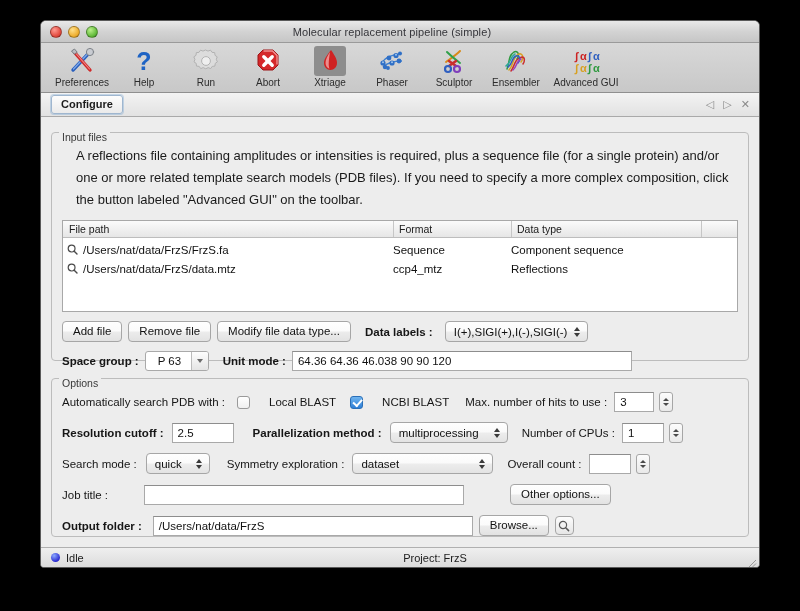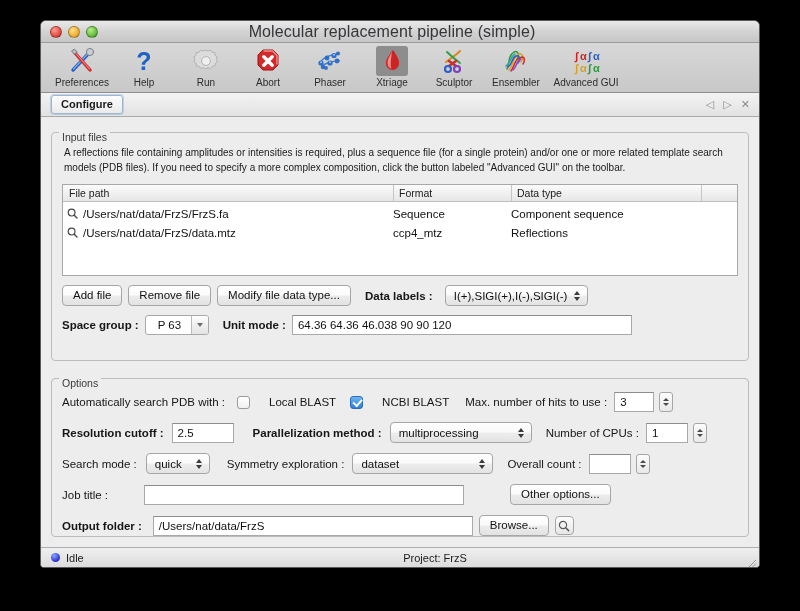--- a/index.html
+++ b/index.html
@@ -38,21 +38,21 @@
   #traffic { display: flex; gap: 6px; margin-left: 9px; }
   .light {
     width: 12px; height: 12px; border-radius: 50%;
     border: 1px solid rgba(0,0,0,0.30);
   }
   .light.red    { background: radial-gradient(circle at 35% 30%, #ff9a91, #e24b3f 65%, #b9342a); }
   .light.yellow { background: radial-gradient(circle at 35% 30%, #ffe08a, #eeae30 65%, #c2861a); }
   .light.green  { background: radial-gradient(circle at 35% 30%, #baf08a, #63bb3c 65%, #3f8c26); }
   #window-title {
     position: absolute; left: 0; right: 16px; text-align: center;
-    font-size: 16px; color: #35353a; letter-spacing: 0.1px;
+    font-size: 11px; color: #35353a; letter-spacing: 0.1px;
     pointer-events: none;
   }
 
   
   #toolbar {
     flex: 0 0 50px;
     background: linear-gradient(to bottom, #d8d8d8 0%, #c8c8c8 100%);
     border-bottom: 1px solid #8f8f8f;
     display: flex;
     align-items: flex-start;
@@ -107,22 +107,22 @@
   }
   .group-body {
     border: 1px solid #bcbcbc;
     border-radius: 4px;
     background: #ededed;
     margin-top: 7px;
     padding: 9px 10px 10px 10px;
   }
 
   .blurb {
-    font-size: 10px; color: #1a1a1a; line-height: 15px;
-    margin: 1px 2px 9px 2px;
+    font-size: 13px; color: #1a1a1a; line-height: 22px;
+    margin: 1px 2px 9px 14px;
   }
 
   
   .table {
     border: 1px solid #a8a8a8;
     background: #ffffff;
     height: 92px;
     overflow: hidden;
   }
   .thead {
@@ -347,20 +347,31 @@
           <path d="M9.5 4 h9 l4.5 4.5 v9" fill="none" stroke="#f08e8e" stroke-width="1.4"></path>
           <g stroke="#ffffff" stroke-width="3.4" stroke-linecap="round">
             <line x1="9.8" y1="9.8" x2="18.2" y2="18.2"></line>
             <line x1="18.2" y1="9.8" x2="9.8" y2="18.2"></line>
           </g>
         </svg>
       </span>
       <span class="tlabel">Abort</span>
     </div>
 
+    <div class="tool sel">
+      <span class="glyph">
+        <svg width="26" height="28" viewBox="0 0 26 28">
+          <rect x="1" y="1" width="24" height="25" fill="#8d8d8d"></rect>
+          <path d="M14 3 c4 6 6 9 6 13 c0 4-3 7-6.5 7 c-3.5 0-6.5-3-6.5-7 c0-4 2.5-7 7-13z" fill="#cf2222"></path>
+          <path d="M13 5 c-2.6 4-4.5 7.6-4.5 11 c0 3 1.8 5.2 4 5.8 c-1-2.6-1.2-6.2 0.5-16.8z" fill="#f2a0a0" opacity="0.85"></path>
+        </svg>
+      </span>
+      <span class="tlabel">Xtriage</span>
+    </div>
+
     <div class="tool">
       <span class="glyph">
         <svg width="28" height="28" viewBox="0 0 28 28">
           <g fill="none" stroke="#3d7fd0" stroke-width="1.4">
             <path d="M4 16 C8 9, 16 8, 22 7"></path>
             <path d="M5 20 C10 15, 17 14, 24 14"></path>
           </g>
           <g fill="#2f6fc6">
             <circle cx="5" cy="16" r="2.6"></circle>
               <circle cx="11" cy="11" r="2.4"></circle>
@@ -372,31 +383,20 @@
               <circle cx="10" cy="21" r="1.9"></circle>
           </g>
           <g fill="#9fc4ee">
             <circle cx="5" cy="15.2" r="1"></circle>
               <circle cx="18" cy="7.8" r="1"></circle>
             <circle cx="14" cy="15.2" r="1"></circle>
           </g>
         </svg>
       </span>
       <span class="tlabel">Phaser</span>
-    </div>
-
-    <div class="tool sel">
-      <span class="glyph">
-        <svg width="26" height="28" viewBox="0 0 26 28">
-          <rect x="1" y="1" width="24" height="25" fill="#8d8d8d"></rect>
-          <path d="M14 3 c4 6 6 9 6 13 c0 4-3 7-6.5 7 c-3.5 0-6.5-3-6.5-7 c0-4 2.5-7 7-13z" fill="#cf2222"></path>
-          <path d="M13 5 c-2.6 4-4.5 7.6-4.5 11 c0 3 1.8 5.2 4 5.8 c-1-2.6-1.2-6.2 0.5-16.8z" fill="#f2a0a0" opacity="0.85"></path>
-        </svg>
-      </span>
-      <span class="tlabel">Xtriage</span>
     </div>
 
     <div class="tool">
       <span class="glyph">
         <svg width="28" height="28" viewBox="0 0 28 28">
           <g stroke="#d88a1a" stroke-width="2" fill="none" stroke-linecap="round">
             <path d="M20 4 C16 8, 10 12, 6 15"></path>
           </g>
           <g stroke="#2fa04a" stroke-width="2" fill="none" stroke-linecap="round">
             <path d="M7 5 C11 9, 16 13, 20 16"></path>
@@ -549,21 +549,21 @@
           <div class="stepper">
               <i class="up"></i>
               <i class="down"></i>
             </div>
         </div>
 
         <div class="row" style="margin-top:10px;">
           <div class="lbl b">Resolution cutoff :</div>
           <div class="txt" style="width:62px; margin-left:8px;">2.5</div>
           <div class="lbl b" style="margin-left:19px;">Parallelization method :</div>
-          <div class="popup" style="width:142px; margin-left:8px;">
+          <div class="popup" style="width:118px; margin-left:8px;">
             <span class="val">multiprocessing</span>
             <span class="updown">
                 <i class="up"></i>
                 <i class="down"></i>
               </span>
           </div>
           <div class="lbl" style="margin-left:14px;">Number of CPUs :</div>
           <div class="txt" style="width:42px; margin-left:7px;">1</div>
           <div class="stepper">
               <i class="up"></i>

